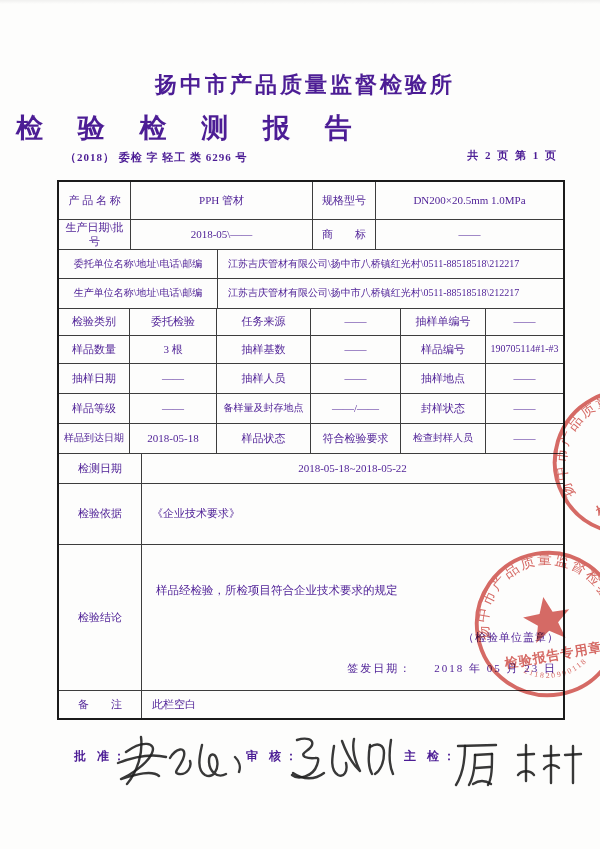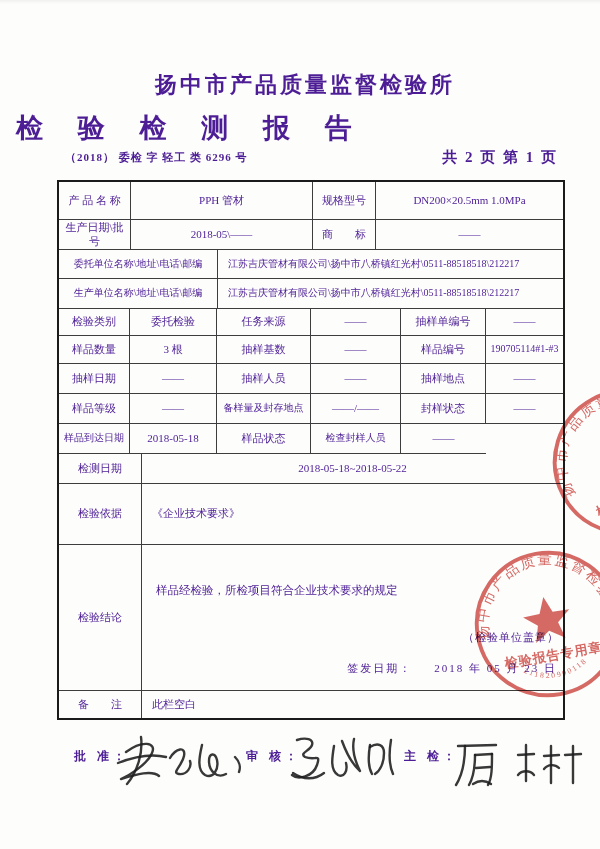--- a/index.html
+++ b/index.html
@@ -13,21 +13,21 @@
   .scan-edge-right{position:absolute;top:0;right:0;width:7px;height:100%;
     background:linear-gradient(to right,rgba(0,0,0,0),rgba(0,0,0,0.10));}
   .scan-edge-top{position:absolute;top:0;left:0;width:100%;height:4px;
     background:linear-gradient(to bottom,rgba(0,0,0,0.05),rgba(0,0,0,0));}
 
   .org-name{position:absolute;top:70px;left:0;width:100%;text-align:center;
     font-size:22px;font-weight:bold;letter-spacing:3px;}
   .report-title{position:absolute;top:110px;left:0;width:100%;text-align:left;
     font-size:27px;font-weight:bold;letter-spacing:14px;margin-left:16px;}
   .doc-line{position:absolute;top:150px;left:65px;font-size:11px;font-weight:bold;letter-spacing:1px;}
-  .page-info{position:absolute;top:148px;right:52px;font-size:15px;font-weight:bold;letter-spacing:2px;}
+  .page-info{position:absolute;top:148px;right:52px;font-size:11px;font-weight:bold;letter-spacing:2px;}
 
   .tbl{position:absolute;left:57px;top:180px;width:508px;
     border:2.5px solid #1b1b1b;box-sizing:border-box;}
   .trow{display:grid;box-sizing:border-box;}
   .cell{border-right:1px solid #3d3d3d;border-bottom:1px solid #3d3d3d;
     display:flex;align-items:center;justify-content:center;text-align:center;
     font-size:11px;padding:1px 2px;box-sizing:border-box;overflow:hidden;line-height:1.25;}
   .cell:last-child{border-right:none;}
   .trow:last-child .cell{border-bottom:none;}
   .t-a{grid-template-columns:72px 182px 63px 1fr;}
@@ -123,20 +123,21 @@
       <div class="cell small">备样量及封存地点</div>
       <div class="cell">——/——</div>
       <div class="cell">封样状态</div>
       <div class="cell">——</div>
     </div>
 
     <div class="trow t-c" style="height:30px">
       <div class="cell small">样品到达日期</div>
       <div class="cell">2018-05-18</div>
       <div class="cell">样品状态</div>
+      <div class="cell">符合检验要求</div>
       <div class="cell small">检查封样人员</div>
       <div class="cell">——</div>
     </div>
 
     <div class="trow t-d" style="height:30px">
       <div class="cell">检测日期</div>
       <div class="cell">2018-05-18~2018-05-22</div>
     </div>
 
     <div class="trow t-d" style="height:61px">

